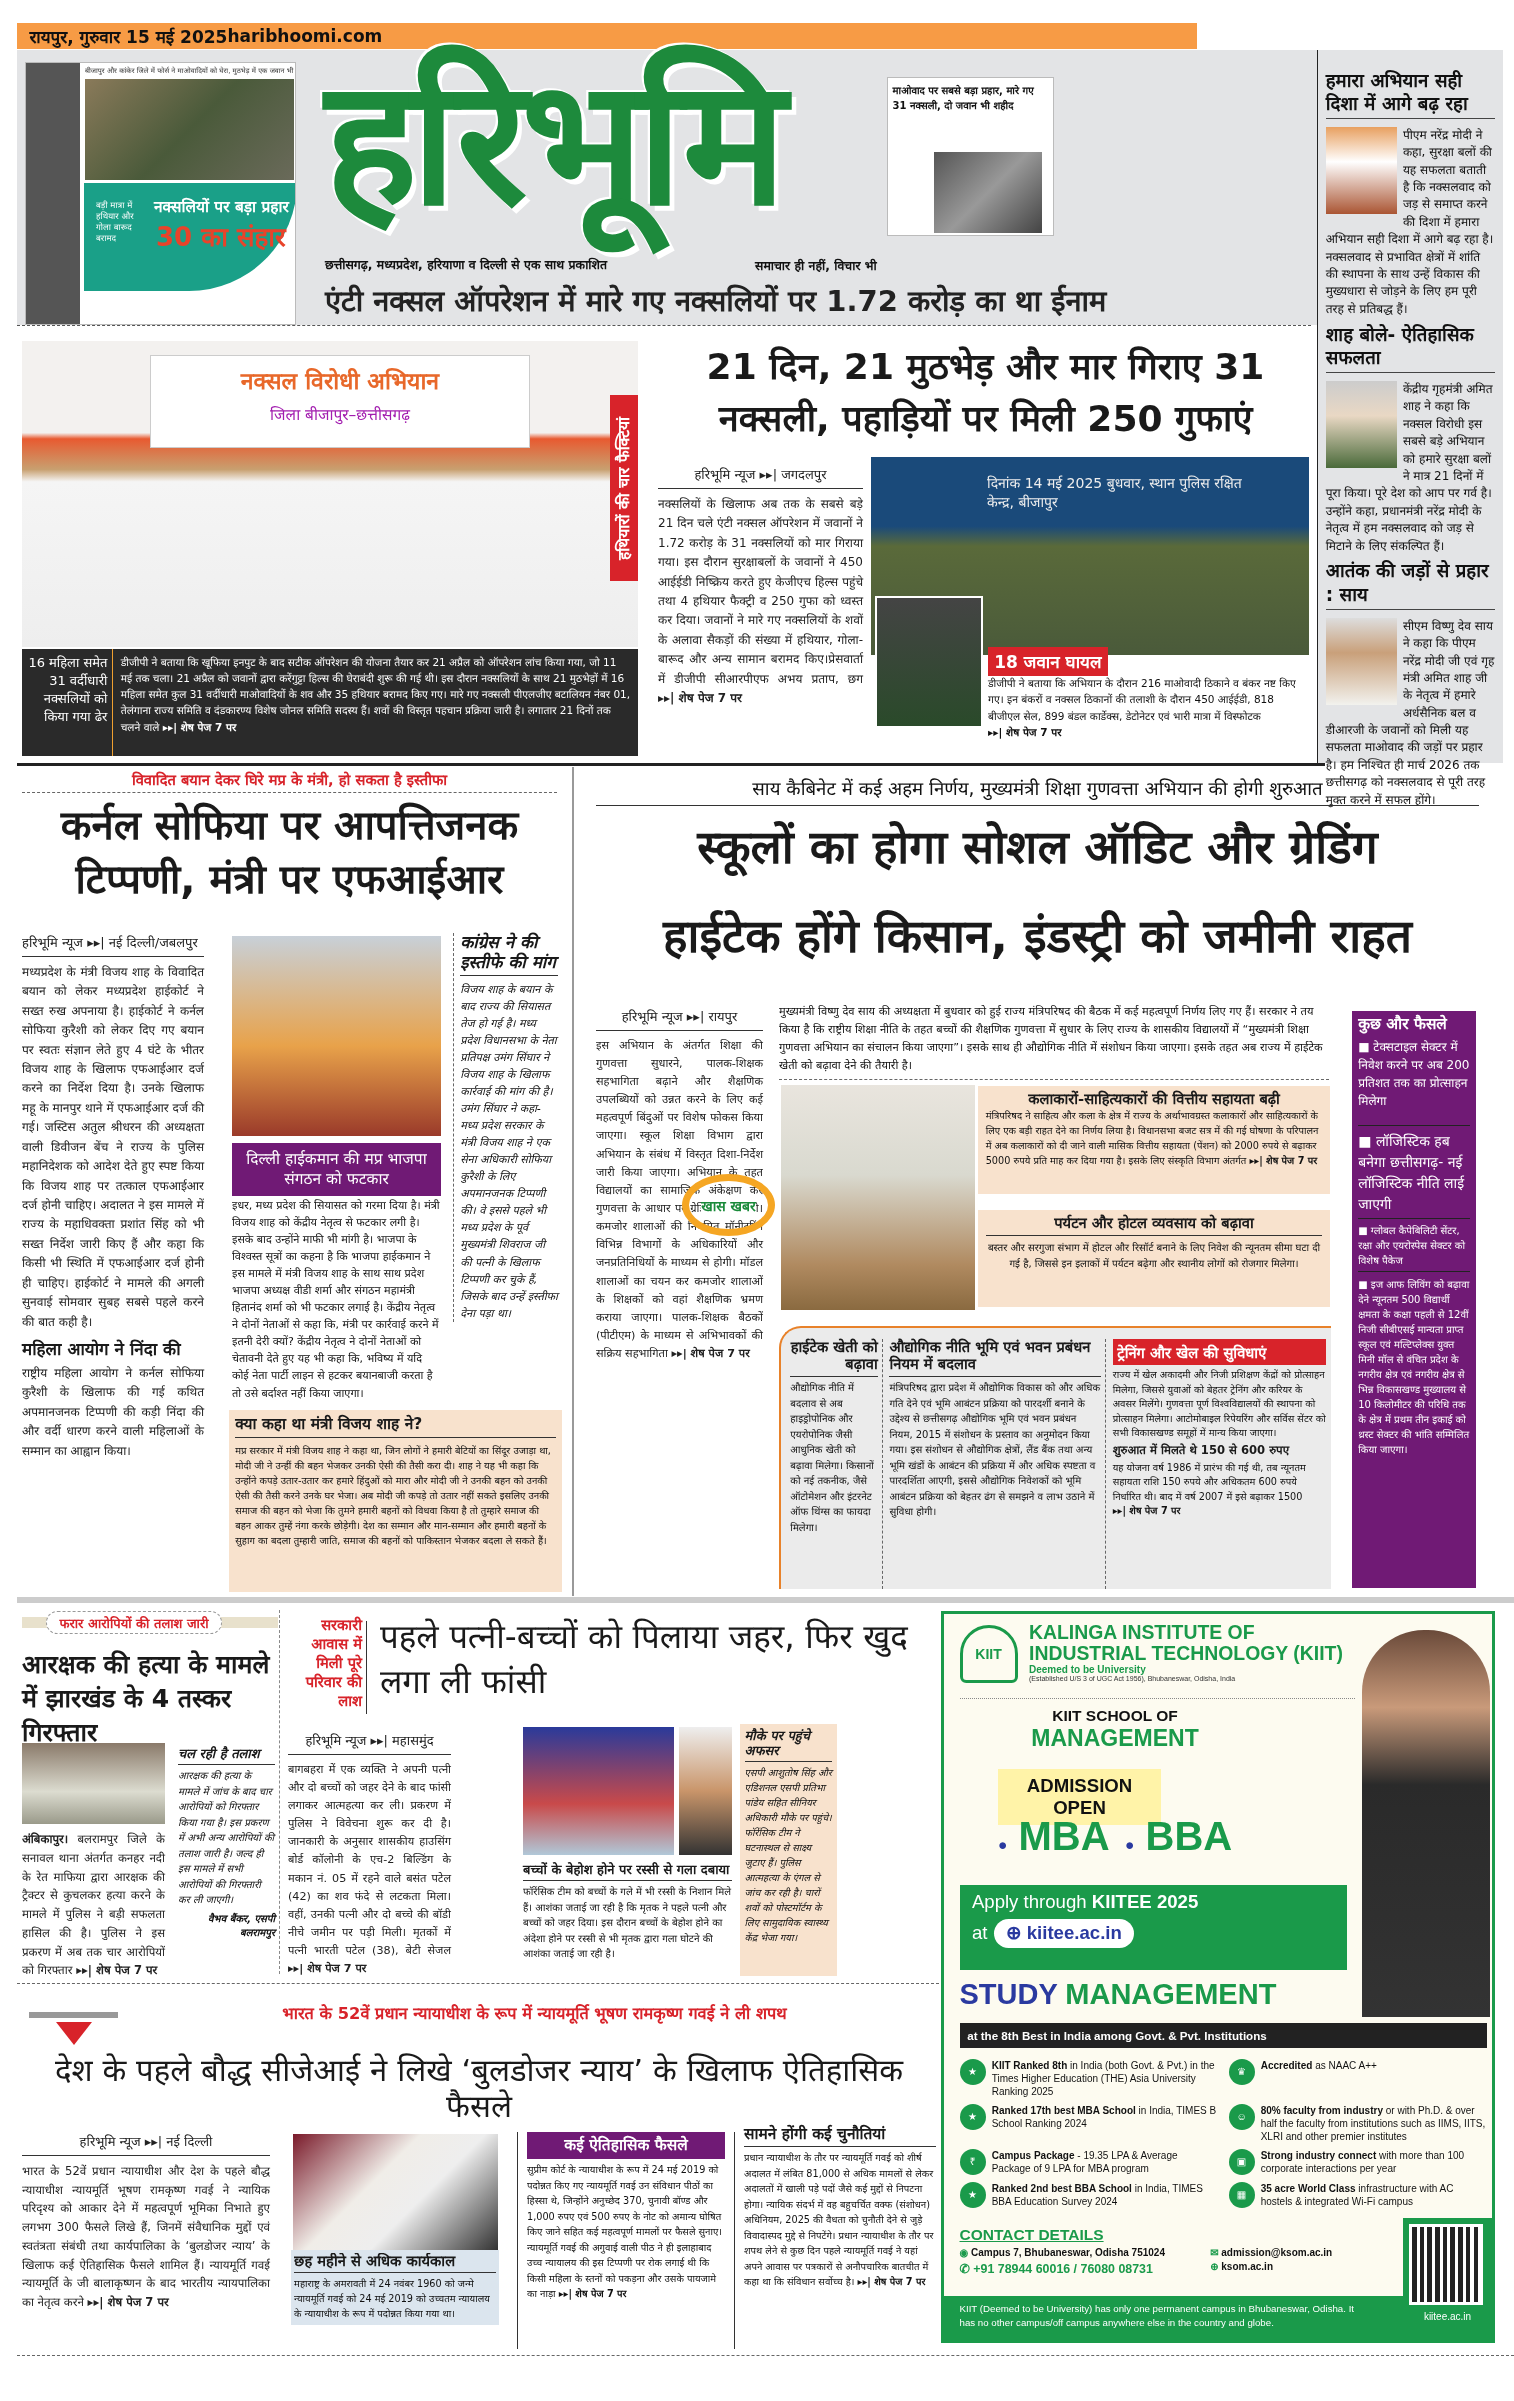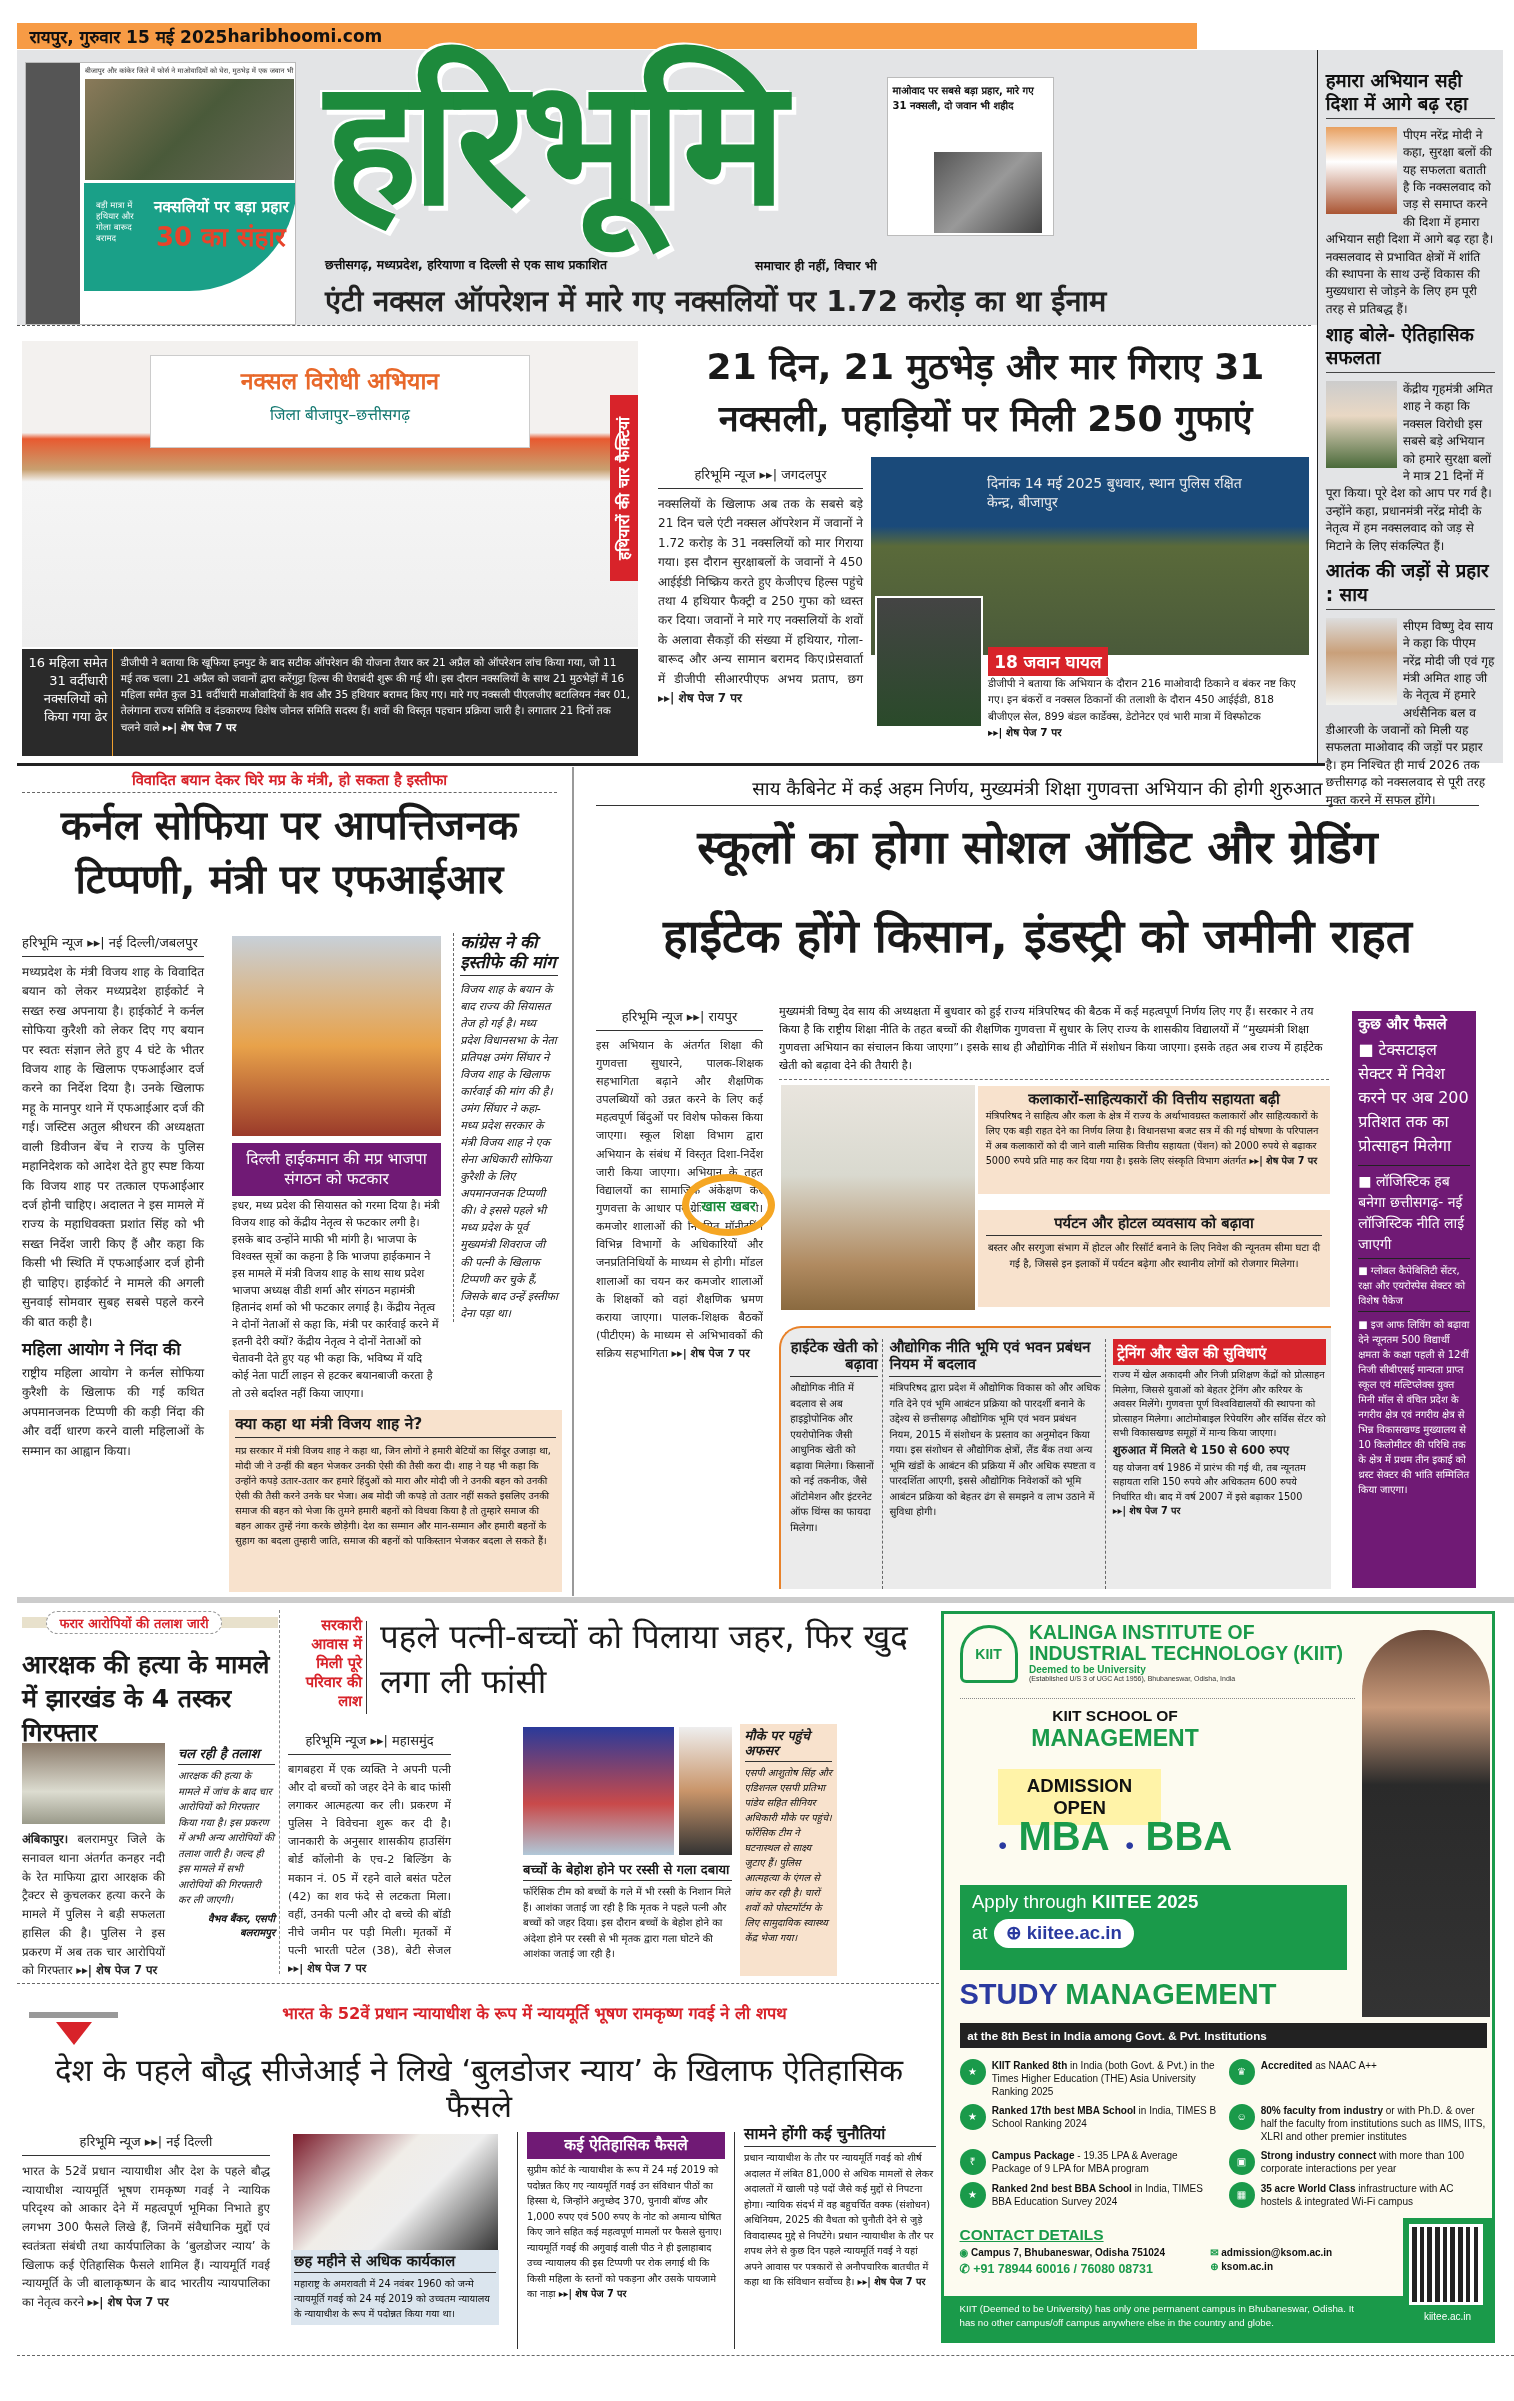--- a/index.html
+++ b/index.html
@@ -76,21 +76,21 @@
     <div class="pic" style="background:linear-gradient(180deg,#ddd,#c9a07a 40%,#f2f2ee)"></div>
     <p>सीएम विष्णु देव साय ने कहा कि पीएम नरेंद्र मोदी जी एवं गृह मंत्री अमित शाह जी के नेतृत्व में हमारे अर्धसैनिक बल व डीआरजी के जवानों को मिली यह सफलता माओवाद की जड़ों पर प्रहार है। हम निश्चित ही मार्च 2026 तक छत्तीसगढ़ को नक्सलवाद से पूरी तरह मुक्त करने में सफल होंगे।</p>
   </div>
 </div>
 
 <div class="abs dash" style="left:17px;top:325px;width:1294px"></div>
 
 <div class="abs photo" style="left:22px;top:341px;width:616px;height:306px;background:linear-gradient(180deg,#f3f1ef 0%,#f3f1ef 30%,#e85a30 32%,#c8a070 42%,#f5f5f5 46%,#eee 100%)">
   <div style="position:absolute;left:128px;top:14px;width:380px;height:93px;background:#fff;border:0.8px solid #ccc;text-align:center">
     <div style="font-size:23px;color:#e8682a;font-weight:bold;margin-top:7.7px">नक्सल विरोधी अभियान</div>
-    <div style="font-size:15.5px;color:#0f766e;margin-top:7.7px">जिला बीजापुर–छत्तीसगढ़</div>
+    <div style="font-size:15.5px;color:#a21caf;margin-top:7.7px">जिला बीजापुर–छत्तीसगढ़</div>
   </div>
   <div class="redtag" style="position:absolute;right:0;top:54px;width:28px;height:186px;writing-mode:vertical-rl;transform:rotate(180deg);font-size:15.5px;text-align:center;line-height:28px">हथियारों की चार फैक्टियां</div>
 </div>
 
 <div class="abs" style="left:22px;top:649px;width:616px;height:107px;background:#2a2a2a;color:#fff;display:flex">
   <div style="width:91px;padding:4.6px;font-size:13px;line-height:1.4;text-align:right;border-right:1.5px solid #f0a030">16 महिला समेत 31 वर्दीधारी नक्सलियों को किया गया ढेर</div>
   <div style="flex:1;padding:4.6px 7.7px;font-size:10.5px;line-height:1.55">
     <span>डीजीपी ने बताया कि खूफिया इनपुट के बाद सटीक ऑपरेशन की योजना तैयार कर 21 अप्रैल को ऑपरेशन लांच किया गया, जो 11 मई तक चला। 21 अप्रैल को जवानों द्वारा करेंगुट्टा हिल्स की घेराबंदी शुरू की गई थी। इस दौरान नक्सलियों के साथ 21 मुठभेड़ों में 16 महिला समेत कुल 31 वर्दीधारी माओवादियों के शव और 35 हथियार बरामद किए गए। मारे गए नक्सली पीएलजीए बटालियन नंबर 01, तेलंगाना राज्य समिति व दंडकारण्य विशेष जोनल समिति सदस्य हैं। शवों की विस्तृत पहचान प्रक्रिया जारी है। लगातार 21 दिनों तक चलने वाले</span>
     <span class="more">▸▸| शेष पेज 7 पर</span>
   </div>
@@ -189,21 +189,21 @@
     <div class="hd" style="font-size:11.6px;margin:3.1px 0">शुरुआत में मिलते थे 150 से 600 रुपए</div>
     <div style="font-size:9.7px;line-height:1.5">
       <span>यह योजना वर्ष 1986 में प्रारंभ की गई थी, तब न्यूनतम सहायता राशि 150 रुपये और अधिकतम 600 रुपये निर्धारित थी। बाद में वर्ष 2007 में इसे बढ़ाकर 1500</span>
       <span class="more">▸▸| शेष पेज 7 पर</span>
     </div>
   </div>
 </div>
 
 <div class="abs graybox" style="left:1352px;top:1011px;width:124px;height:577px;padding:4.6px 6.2px">
   <div class="hd" style="font-size:15.5px;color:#fff;margin-bottom:4.6px">कुछ और फैसले</div>
-  <div style="font-size:16px;line-height:1.5;border-bottom:0.8px solid #222;padding-bottom:7px;margin-bottom:4.6px">■ <span>टेक्सटाइल सेक्टर में निवेश करने पर अब 200 प्रतिशत तक का प्रोत्साहन मिलेगा</span></div>
+  <div style="font-size:12px;line-height:1.5;border-bottom:0.8px solid #222;padding-bottom:15px;margin-bottom:4.6px">■ <span>टेक्सटाइल सेक्टर में निवेश करने पर अब 200 प्रतिशत तक का प्रोत्साहन मिलेगा</span></div>
   <div style="font-size:14px;line-height:1.5;border-bottom:0.8px solid #222;padding-bottom:3.1px;margin-bottom:4.6px">■ <span>लॉजिस्टिक हब बनेगा छत्तीसगढ़- नई लॉजिस्टिक नीति लाई जाएगी</span></div>
   <div style="font-size:10px;line-height:1.5;border-bottom:0.8px solid #222;padding-bottom:3.1px;margin-bottom:4.6px">■ <span>ग्लोबल कैपेबिलिटी सेंटर, रक्षा और एयरोस्पेस सेक्टर को विशेष पैकेज</span></div>
   <div style="font-size:10px;line-height:1.5">■ <span>इज आफ लिविंग को बढ़ावा देने न्यूनतम 500 विद्यार्थी क्षमता के कक्षा पहली से 12वीं निजी सीबीएसई मान्यता प्राप्त स्कूल एवं मल्टिप्लेक्स युक्त मिनी मॉल से वंचित प्रदेश के नगरीय क्षेत्र एवं नगरीय क्षेत्र से भिन्न विकासखण्ड मुख्यालय से 10 किलोमीटर की परिधि तक के क्षेत्र में प्रथम तीन इकाई को थ्रस्ट सेक्टर की भांति सम्मिलित किया जाएगा।</span></div>
 </div>
 
 <div class="abs" style="left:17px;top:1597px;width:1497px;height:6.2px;background:#ccc"></div>
 
 <div class="abs" style="left:22px;top:1617px;width:256px;height:11px;background:#e8e1cc"></div>
 <div class="abs" style="left:46px;top:1611px;padding:1.5px 12.4px;font-size:13px;color:#d8232a;font-weight:bold;background:#fff;border:0.8px dashed #999;border-radius:15.5px">फरार आरोपियों की तलाश जारी</div>
 <div class="abs hd" style="left:22px;top:1648px;width:256px;font-size:25px;line-height:1.35">आरक्षक की हत्या के मामले में झारखंड के 4 तस्कर गिरफ्तार</div>

